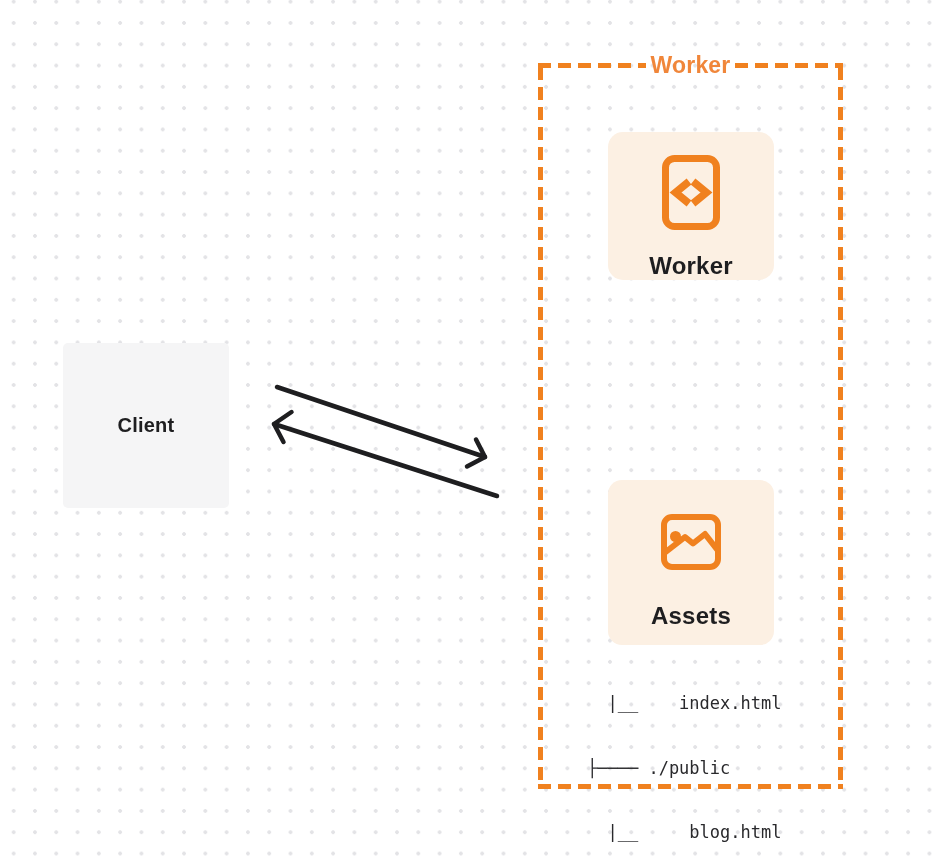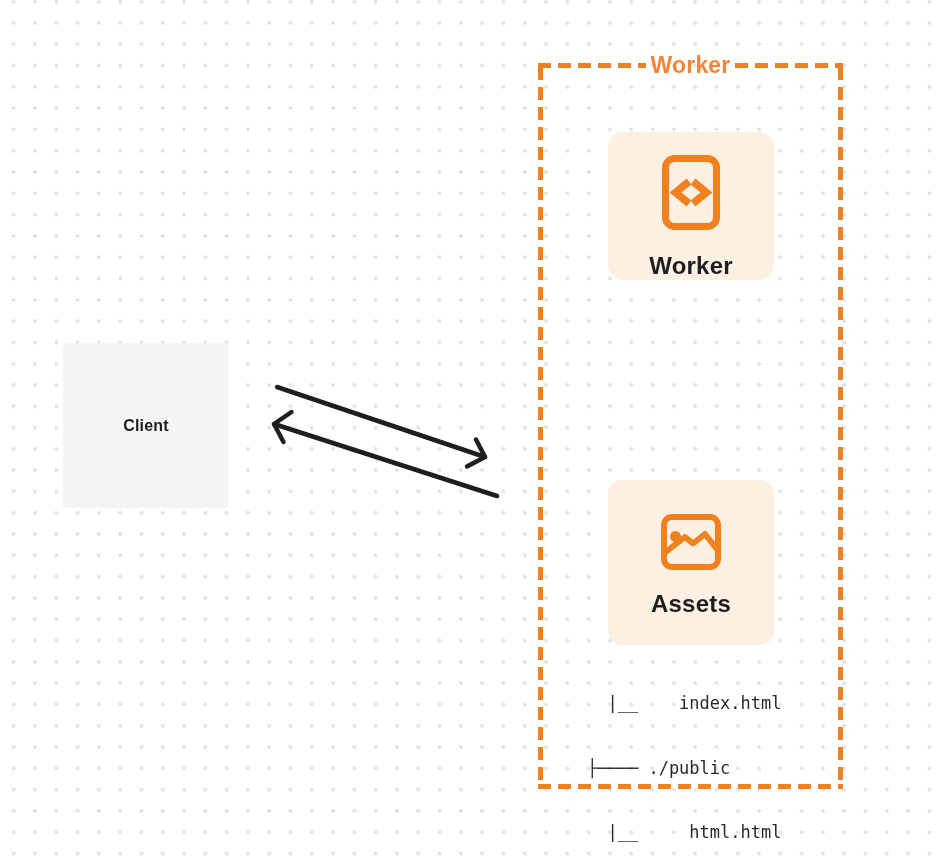--- a/index.html
+++ b/index.html
@@ -22,21 +22,21 @@
     overflow:hidden;
   }
   .canvas{position:absolute;inset:0;}
 
   
   .client-box{
     position:absolute;left:63px;top:343px;width:166px;height:165px;
     background:var(--client-bg);border-radius:5px;
     display:flex;align-items:center;justify-content:center;
   }
-  .client-box span{font-size:16px;font-weight:700;color:var(--ink);letter-spacing:.2px;}
+  .client-box span{font-size:20px;font-weight:700;color:var(--ink);letter-spacing:.2px;}
 
   
   .request-label{
     position:absolute;left:282px;top:340px;
     font-size:18.5px;font-weight:700;color:var(--ink);letter-spacing:.1px;
   }
 
   
   .arrows{position:absolute;left:0;top:0;pointer-events:none;}
 
@@ -60,21 +60,21 @@
   .card{
     position:absolute;left:70px;width:166px;
     background:var(--card-bg);border-radius:14px;
     display:flex;flex-direction:column;align-items:center;
   }
   .worker-card{top:67px;height:148px;border-radius:15px;}
   .assets-card{top:415px;height:165px;}
   .worker-card .icon{margin-top:23px;}
   .assets-card .icon{margin-top:34px;}
   .worker-card .card-label{margin-top:22px;}
-  .assets-card .card-label{margin-top:20px;}
+  .assets-card .card-label{margin-top:32px;}
   .card-label{font-size:24px;font-weight:700;color:var(--ink);letter-spacing:.2px;}
 
   
   .file-tree{
     position:absolute;left:49px;top:585px;
     font-family:"DejaVu Sans Mono","Liberation Mono",monospace;
     font-size:17px;font-weight:500;line-height:21.5px;color:var(--tree-ink);
     white-space:pre;
   }
 </style>
@@ -123,18 +123,18 @@
         <rect x="3" y="3" width="54" height="50" rx="8" fill="none" stroke="#F0811F" stroke-width="6"></rect>
         <circle cx="14.5" cy="22.5" r="5.5" fill="#F0811F"></circle>
         <path d="M4 38.5 L24 23 L32 29.5 L44 20 L56.5 36" fill="none" stroke="#F0811F" stroke-width="6" stroke-linejoin="round" stroke-linecap="round"></path>
       </svg>
       <div class="card-label">Assets</div>
     </div>
 
     <div class="file-tree">
       <div>  |__    index.html</div>
       <div>├──── ./public</div>
-      <div>  |__     html.html</div>
+      <div>  |__     blog.html</div>
       
     </div>
   </div>
 
 </div>
 
 </body></html>

